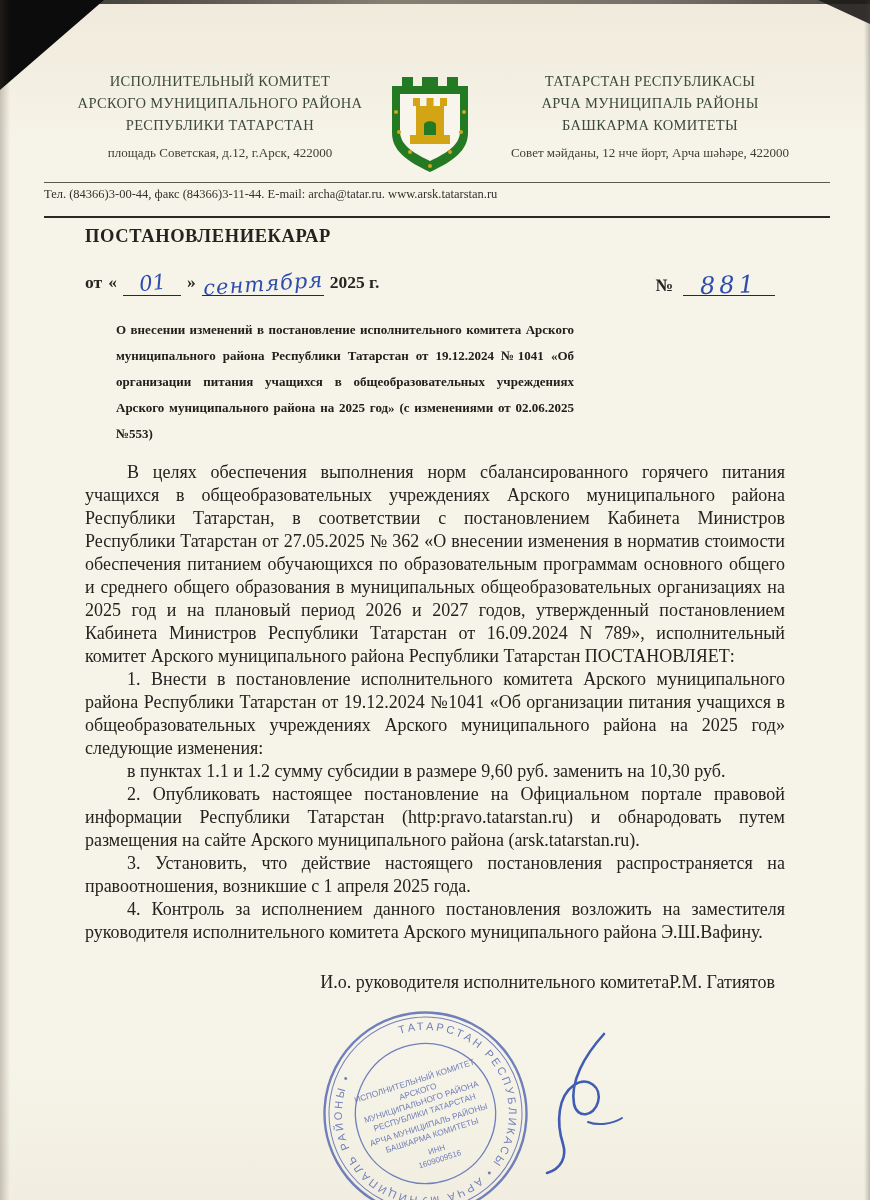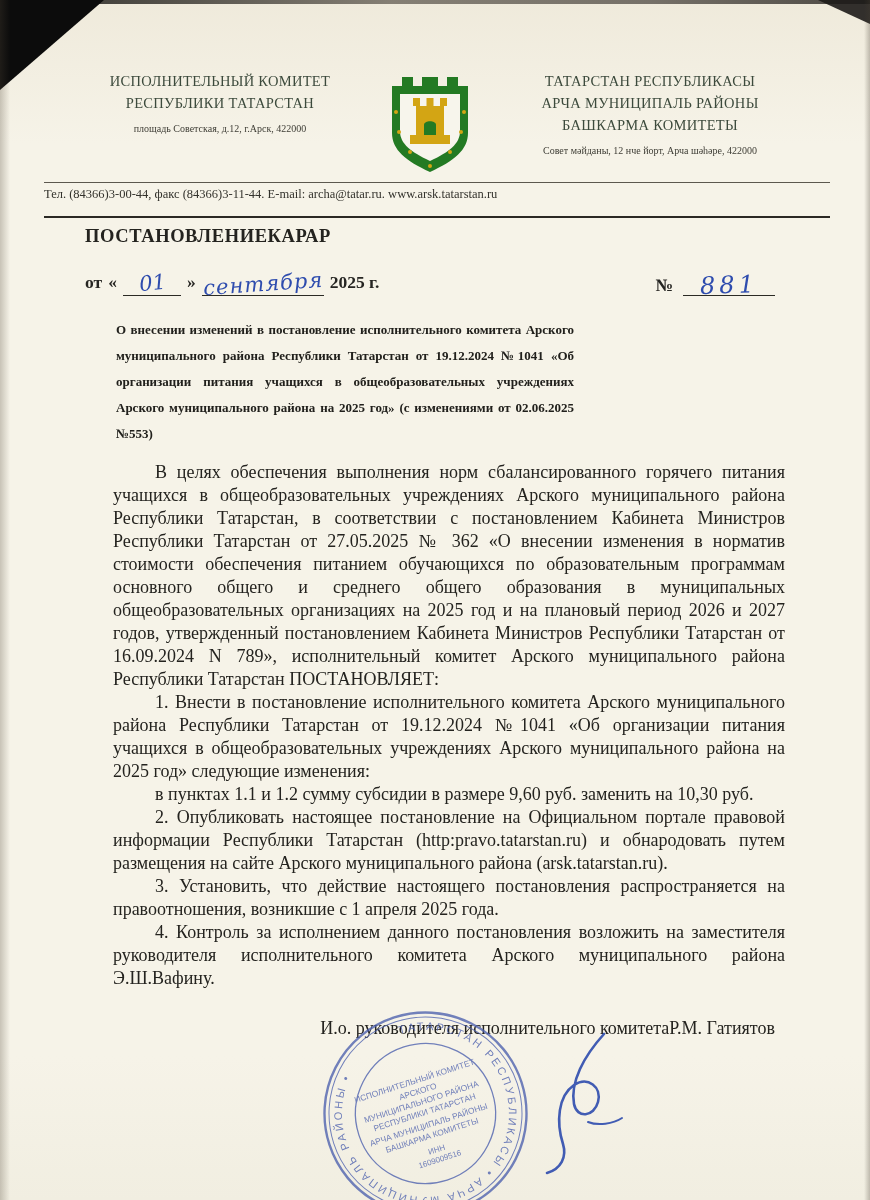--- a/index.html
+++ b/index.html
@@ -23,21 +23,21 @@
   .edge-left{position:absolute;top:0;left:0;bottom:0;width:10px;
     background:linear-gradient(90deg,rgba(80,70,55,.28),rgba(0,0,0,0));}
   .edge-right{position:absolute;top:0;right:0;bottom:0;width:6px;
     background:linear-gradient(270deg,rgba(70,62,50,.30),rgba(0,0,0,0));}
   
   .letterhead{display:flex;align-items:flex-start;margin:70px 55px 0 65px;}
   .org{text-align:center;}
   .org.left{flex:0 0 310px;}
   .org.right{flex:0 0 330px;}
   .org-line{font-size:14.5px;line-height:22px;color:#3c4a3c;letter-spacing:.3px;}
-  .org-address{font-size:10px;margin-top:9px;color:#3e3d35;}
+  .org-address{font-size:13px;margin-top:9px;color:#3e3d35;}
   .emblem-wrap{flex:0 0 110px;display:flex;justify-content:center;padding-top:2px;}
   
   .contact-band{margin:8px 40px 0 44px;border-top:1px solid #5c584e;border-bottom:2.5px solid #2b2924;
     padding:4px 0 14px;text-align:left;font-size:12.5px;color:#33322c;}
   
   .doc-type-row{display:flex;justify-content:flex-start;margin:8px 95px 0 85px;
     font-weight:bold;font-size:18.5px;letter-spacing:.6px;color:#24231f;}
   
   .date-row{display:flex;align-items:center;gap:6px;margin:18px 95px 0 85px;
     font-weight:bold;font-size:17.5px;height:34px;}
@@ -48,21 +48,21 @@
   .hand{font-family:"DejaVu Serif",serif;font-style:italic;font-weight:400;
     color:#2e4cae;display:inline-block;white-space:nowrap;}
   .hand-day{font-size:21px;transform:rotate(-6deg) translateY(2px);}
   .hand-month{font-size:21px;letter-spacing:1px;transform:rotate(-4deg) translateY(3px);}
   .hand-num{font-size:24px;letter-spacing:4px;transform:rotate(-2deg) translateY(2px);}
   .num-group{margin-left:auto;display:flex;gap:10px;align-items:flex-end;}
   
   .doc-title{margin:18px 0 0 116px;width:458px;font-weight:bold;font-size:13px;
     line-height:26px;text-align:justify;color:#21201c;}
   
-  .doc-body{margin:14px 85px 0 113px;font-size:18px;line-height:23px;text-align:justify;color:#24231f;}
+  .doc-body{margin:14px 85px 0 85px;font-size:18px;line-height:23px;text-align:justify;color:#24231f;}
   .doc-body p{margin:0;text-indent:42px;}
   
   .sign-row{display:flex;justify-content:flex-end;margin:28px 95px 0 85px;font-size:18px;color:#24231f;}
   
   .stamp{position:absolute;left:318px;top:1006px;transform:rotate(-18deg);opacity:.78;}
   .autograph{position:absolute;left:518px;top:1026px;opacity:.9;}
 </style>
 </head>
 <body>
 
@@ -70,20 +70,21 @@
 
   <div class="scan-top-edge"></div>
   <div class="corner-tl"></div>
   <div class="corner-tr"></div>
   <div class="edge-left"></div>
   <div class="edge-right"></div>
 
   <div class="letterhead">
     <div class="org left">
       <div class="org-line">ИСПОЛНИТЕЛЬНЫЙ КОМИТЕТ</div>
+      <div class="org-line">АРСКОГО МУНИЦИПАЛЬНОГО РАЙОНА</div>
       <div class="org-line">РЕСПУБЛИКИ ТАТАРСТАН</div>
       <div class="org-address">площадь Советская, д.12, г.Арск, 422000</div>
     </div>
     <div class="emblem-wrap">
       <svg width="88" height="102" viewBox="0 0 88 102" aria-hidden="true">
         <path d="M6 14 h10 v-9 h11 v9 h9 v-9 h16 v9 h9 v-9 h11 v9 h10 v47 c0 17 -14 28 -38 39 c-24 -11 -38 -22 -38 -39 z" fill="#237a23"></path>
         <path d="M14 22 h60 v37 c0 13 -11 21 -30 30 c-19 -9 -30 -17 -30 -30 z" fill="#f7f5ec"></path>
         <g fill="#d3a514">
           <rect x="24" y="63" width="40" height="9"></rect>
           <rect x="30" y="34" width="28" height="29"></rect>

